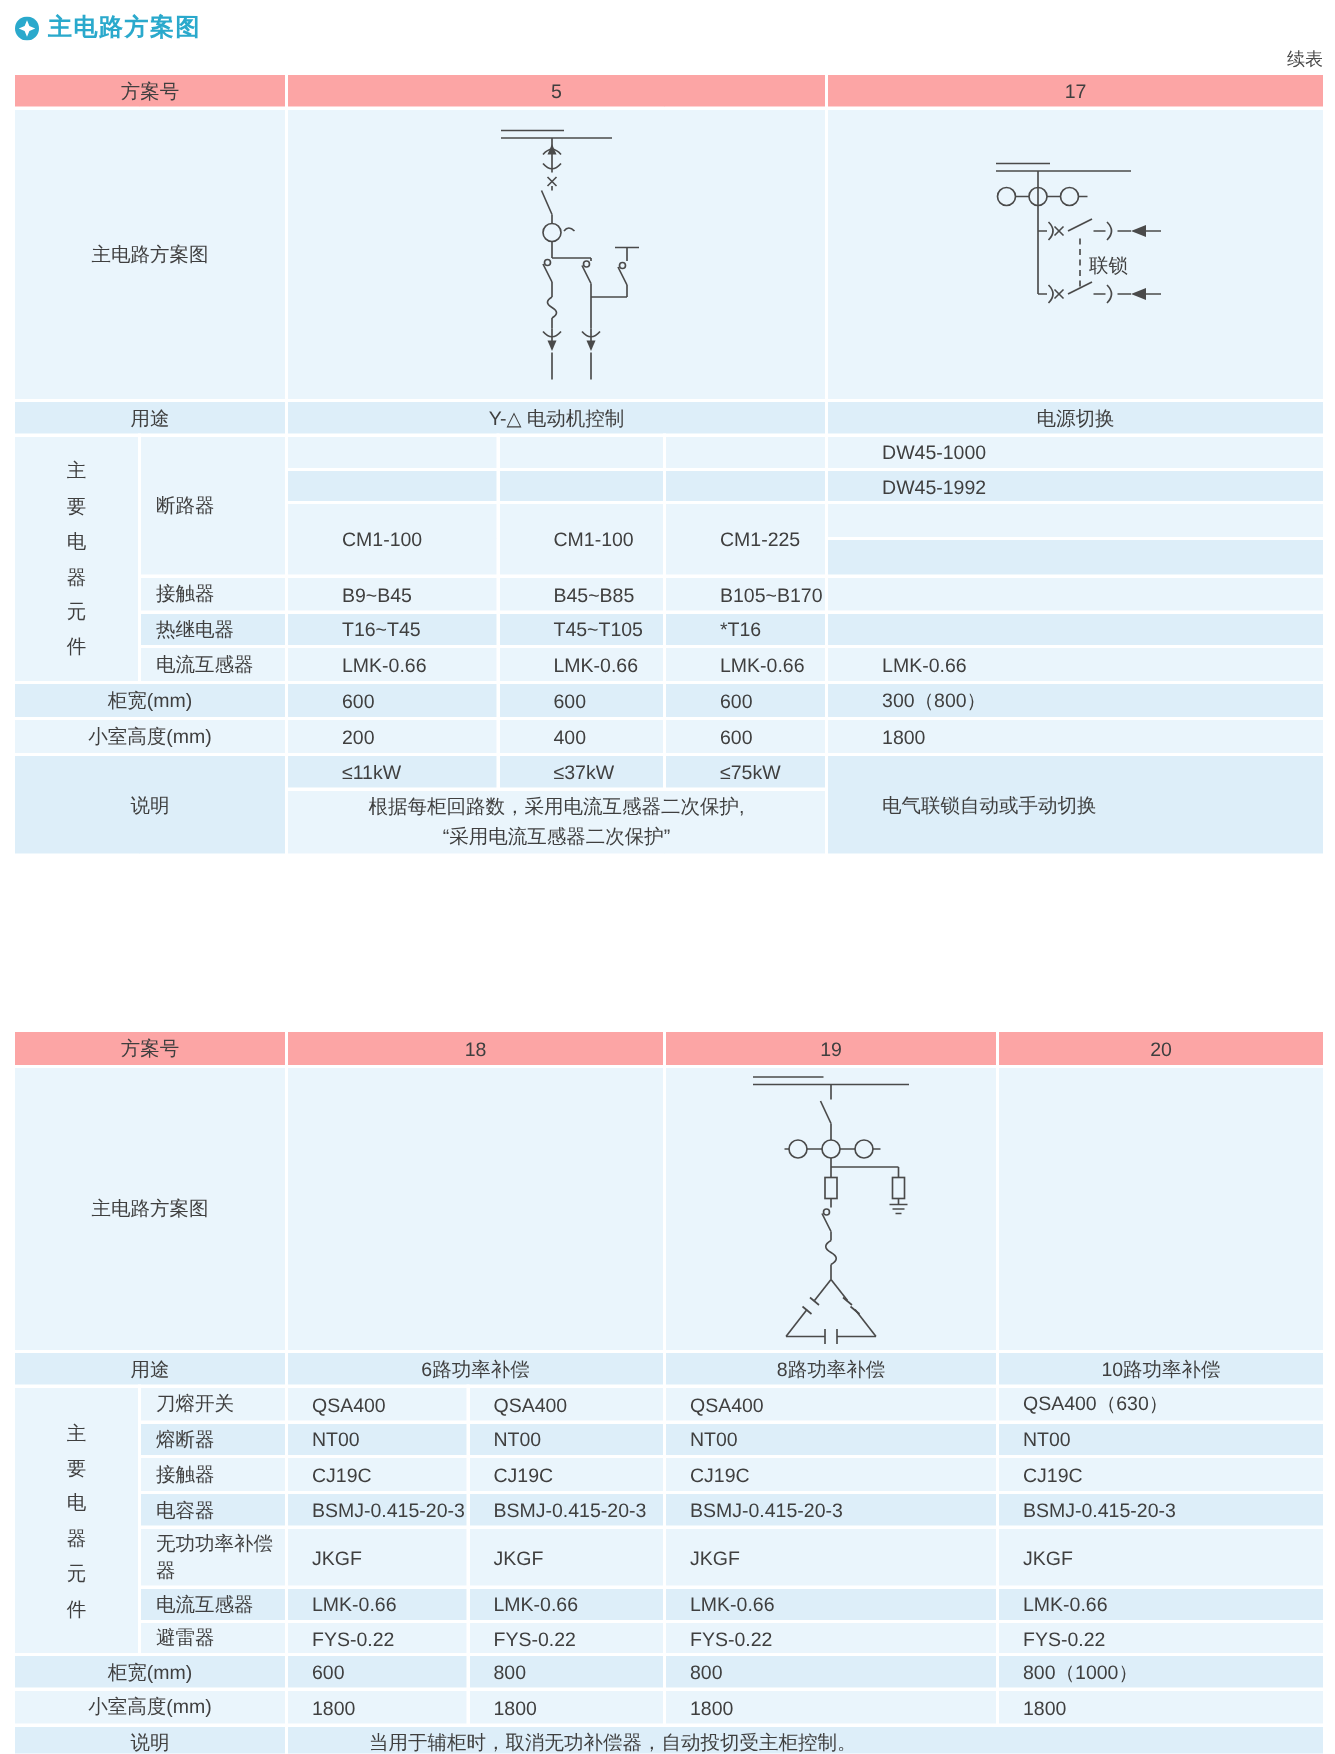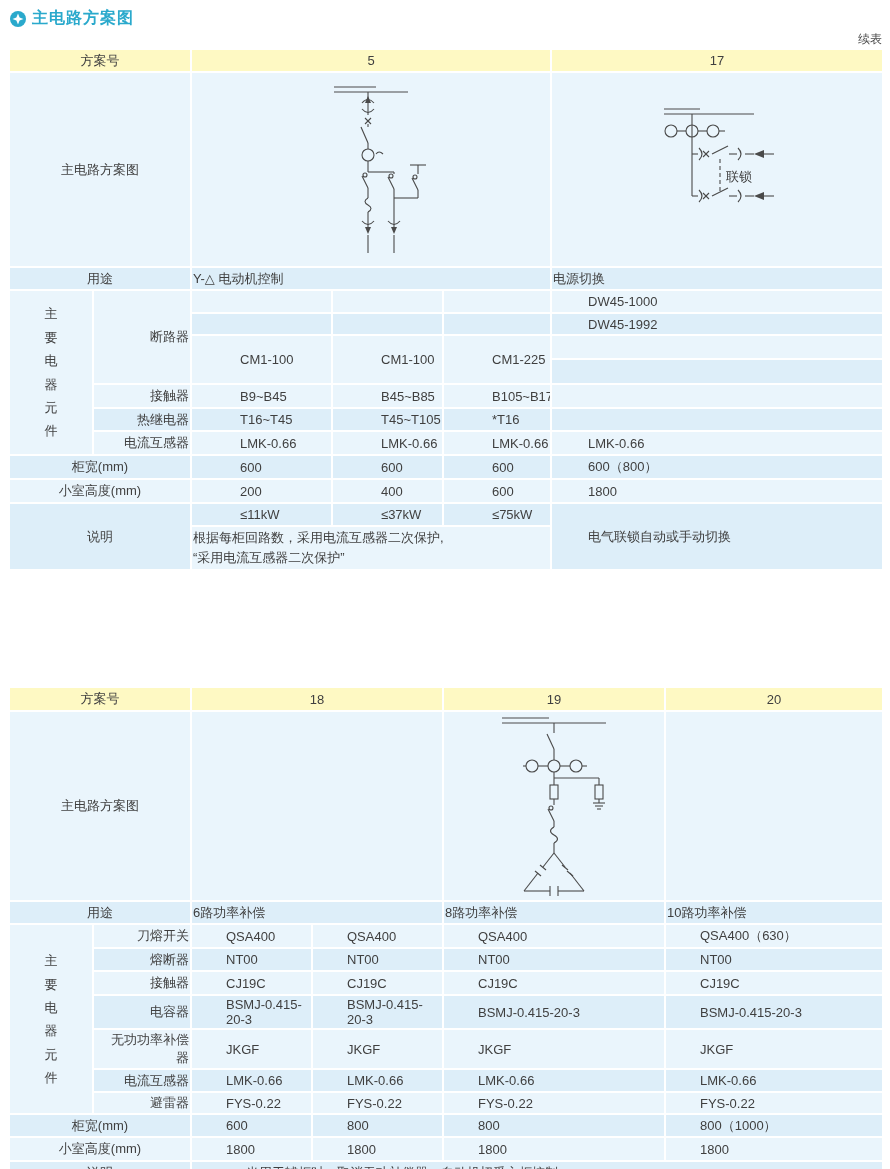--- a/index.html
+++ b/index.html
@@ -2,29 +2,29 @@
 <html><head>
 <meta charset="utf-8">
 <style>
   html,body{margin:0;padding:0;background:#fff;}
   body{width:890px;height:1169px;font-family:"Liberation Sans","DejaVu Sans",sans-serif;color:#3f3f3f;}
   .titlebar{display:flex;align-items:center;gap:6px;margin:8px 0 0 10px;}
   .titlebar .ttl{font-size:16px;font-weight:bold;color:#2aa9cc;letter-spacing:1px;}
   .cont{font-size:12px;color:#4a4a4a;text-align:right;margin:2px 8px 0 0;}
   table.t{border-collapse:collapse;table-layout:fixed;width:874px;margin-left:8px;}
   table.t td,table.t th{border:2px solid #fff;font-size:13px;font-weight:normal;color:#3f3f3f;overflow:hidden;}
-  tr.rh th{background:#fef9c3;text-align:center;}
+  tr.rh th{background:#fca5a5;text-align:center;}
   tr.rl{background:#eaf5fc;}
   tr.rm{background:#ddeef9;}
   td.lbl{text-align:center;}
-  td.clbl{text-align:right;padding-left:10px;}
-  td.v{padding-left:48px;}
+  td.clbl{text-align:left;padding-left:10px;}
+  td.v{padding-left:36px;}
   td.v17{padding-left:36px;}
-  td.v2{padding-left:34px;}
-  td.c{margin-left:25px;}
+  td.v2{padding-left:16px;}
+  td.c{text-align:center;margin-left:25px;}
   td.diag{text-align:left;vertical-align:middle;}
   .vtext{width:16px;margin:0 auto;word-break:break-all;line-height:1.8;text-align:center;}
   .desc div{line-height:1.55;}
   td.notecell{padding-left:54px;}
   svg.circ{display:block;margin:0 auto;}
   svg.circ *{stroke:#4a4a4a;stroke-width:1.1;fill:none;}
   svg.circ .f{fill:#4a4a4a;stroke:none;}
   svg.circ .dash{stroke-dasharray:4,3;}
   svg.circ text{stroke:none;fill:#3f3f3f;font-size:13px;font-family:"Liberation Sans","DejaVu Sans",sans-serif;}
   .gap{height:115px;}
@@ -186,21 +186,21 @@
     <td class="v">LMK-0.66</td>
     <td class="v">LMK-0.66</td>
     <td class="v">LMK-0.66</td>
     <td class="v17">LMK-0.66</td>
   </tr>
   <tr class="rm" style="height:24px">
     <td colspan="2" class="lbl">柜宽(mm)</td>
     <td class="v">600</td>
     <td class="v">600</td>
     <td class="v">600</td>
-    <td class="v17">600（800）</td>
+    <td class="v17">300（800）</td>
   </tr>
   <tr class="rl" style="height:24px">
     <td colspan="2" class="lbl">小室高度(mm)</td>
     <td class="v">200</td>
     <td class="v">400</td>
     <td class="v">600</td>
     <td class="v17">1800</td>
   </tr>
   <tr class="rm" style="height:23px">
     <td colspan="2" rowspan="2" class="lbl">说明</td>

